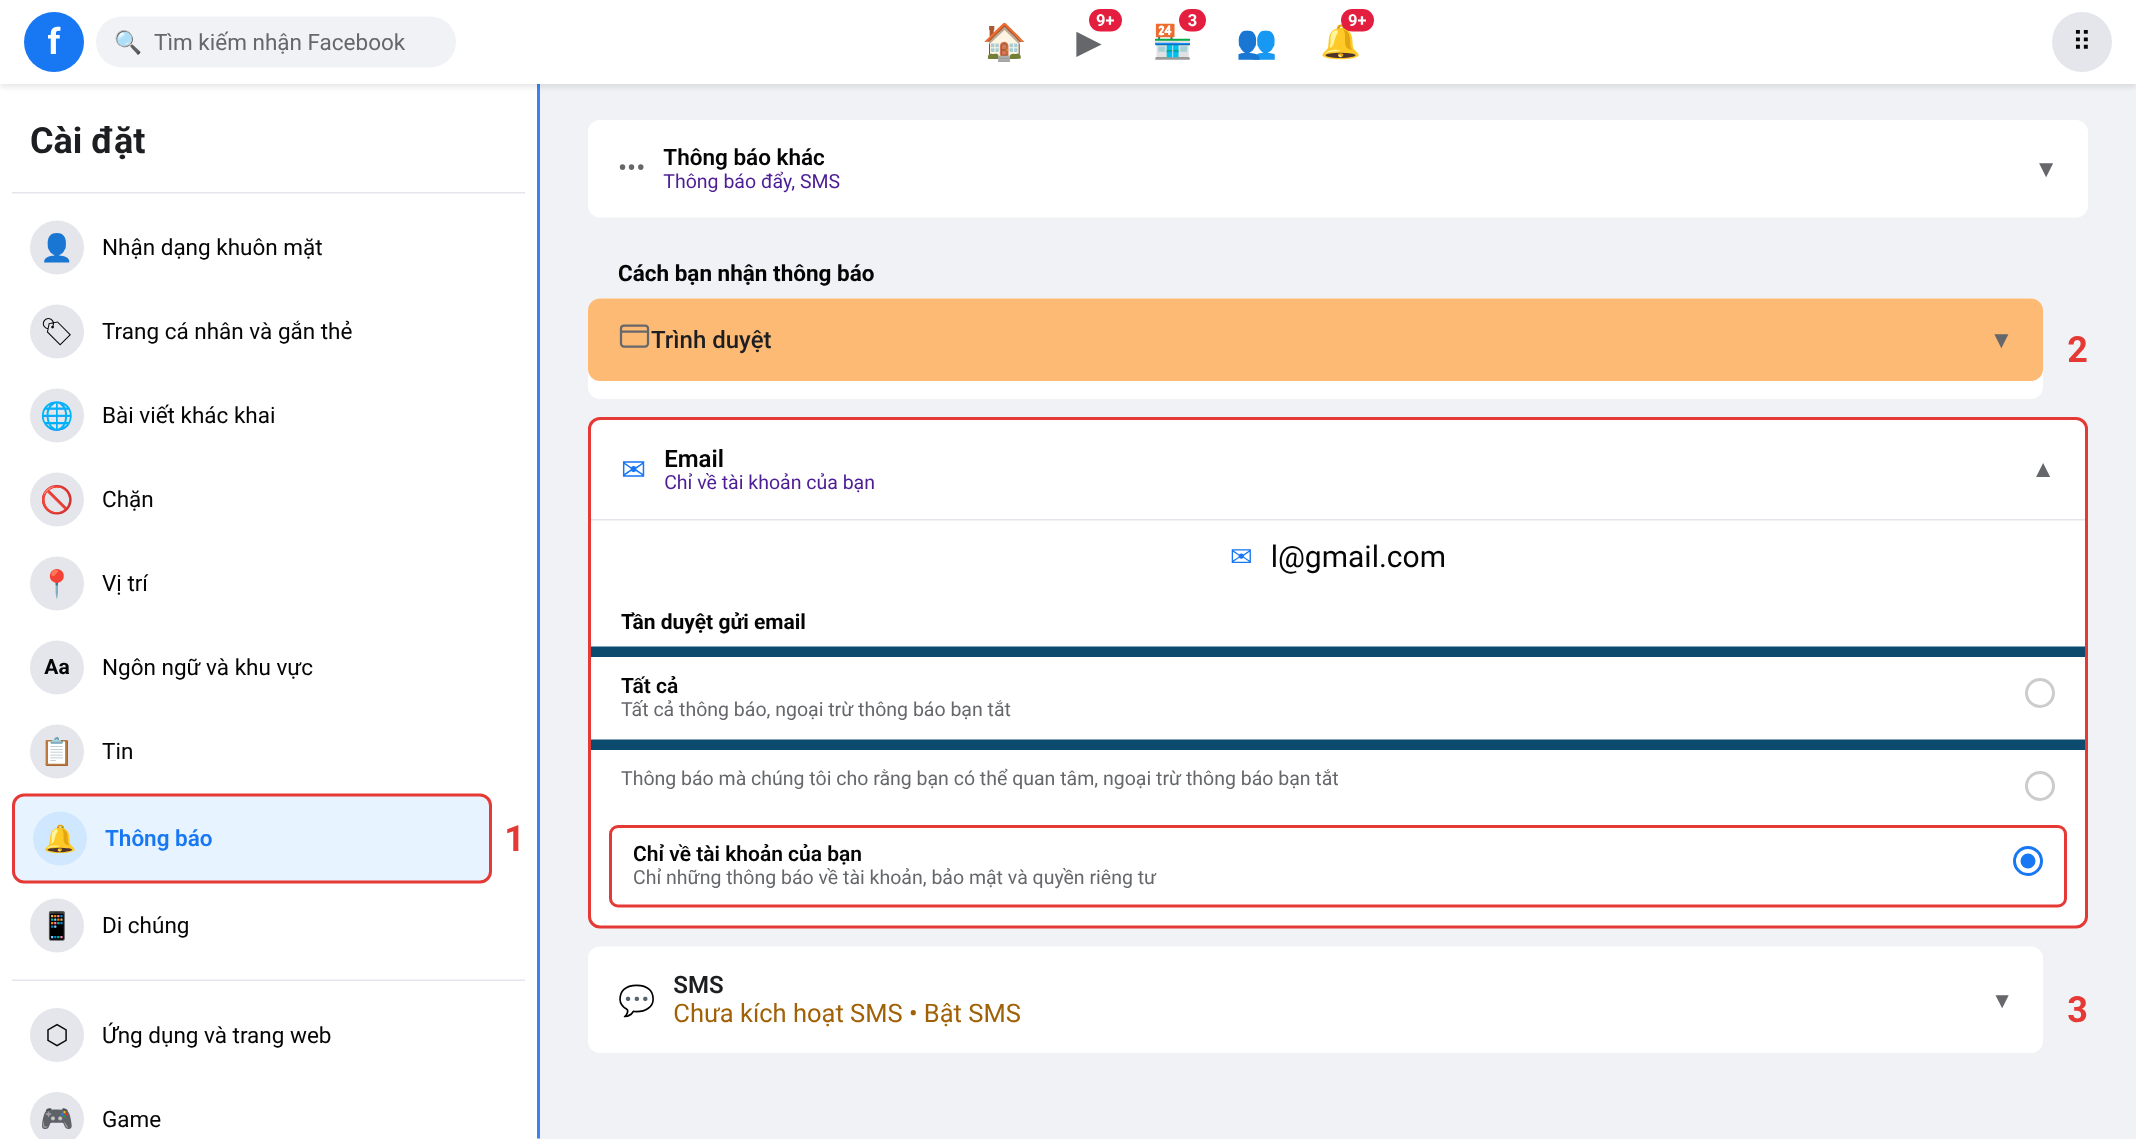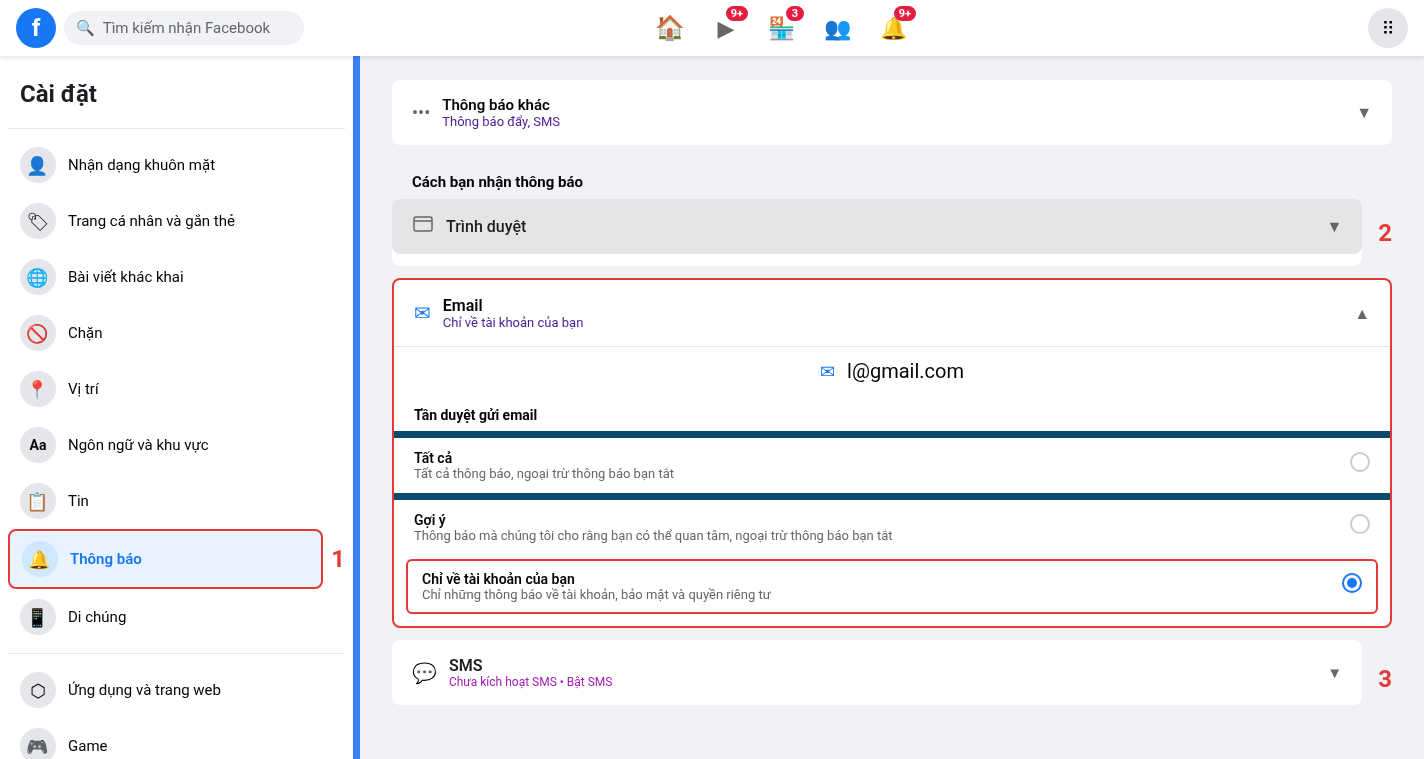--- a/index.html
+++ b/index.html
@@ -20,21 +20,21 @@
     .topnav-center { flex: 1; display: flex; align-items: center; justify-content: center; gap: 8px; }
     .nav-icon-btn { position: relative; width: 48px; height: 48px; border-radius: 50%; display: flex; align-items: center; justify-content: center; cursor: pointer; color: #65676b; font-size: 22px; }
     .nav-badge { position: absolute; top: 2px; right: 2px; background: #e41e3f; color: #fff; border-radius: 10px; font-size: 11px; font-weight: bold; padding: 1px 5px; min-width: 18px; text-align: center; }
     .topnav-right { display: flex; align-items: center; gap: 8px; min-width: 200px; justify-content: flex-end; }
     .grid-btn { width: 40px; height: 40px; background: #e4e6eb; border-radius: 50%; display: flex; align-items: center; justify-content: center; cursor: pointer; font-size: 18px; color: #050505; }
 
     
     .layout { display: flex; margin-top: 56px; min-height: calc(100vh - 56px); }
 
     
-    .sidebar { width: 360px; min-width: 360px; background: #fff; padding: 16px 8px; overflow-y: auto; height: calc(100vh - 56px); position: fixed; border-right: 7px solid #3b82f6; }
+    .sidebar { width: 360px; min-width: 360px; background: #fff; padding: 16px 8px; overflow-y: auto; height: calc(100vh - 56px); position: fixed; border-right: 2px solid #3b82f6; }
     .sidebar-title { font-size: 24px; font-weight: 700; padding: 8px 12px 12px; }
     .sidebar-divider { height: 1px; background: #e4e6eb; margin: 8px 0; }
     .sidebar-item { display: flex; align-items: center; gap: 12px; padding: 10px 12px; border-radius: 8px; cursor: pointer; color: #050505; font-size: 15px; }
     .sidebar-item.active { background: #e7f3ff; color: #1877f2; font-weight: 600; border: 2px solid #e53935; }
     .sidebar-icon { width: 36px; height: 36px; border-radius: 50%; background: #e4e6eb; display: flex; align-items: center; justify-content: center; font-size: 18px; flex-shrink: 0; }
     .sidebar-item.active .sidebar-icon { background: #d0e8ff; }
 
     
     .main { margin-left: 360px; flex: 1; padding: 24px 32px; background: #f0f2f5; min-height: calc(100vh - 56px); }
     .content-card { background: #fff; border-radius: 8px; margin-bottom: 12px; padding: 0; }
@@ -44,21 +44,21 @@
     .section-row-icon { color: #65676b; font-size: 18px; flex-shrink: 0; }
     .section-row-text { flex: 1; }
     .section-row-title { font-size: 15px; font-weight: 600; color: #050505; }
     .section-row-sub { font-size: 13px; color: #4c1d95; }
     .section-row-arrow { color: #65676b; font-size: 16px; }
 
     
     .section-label { font-size: 15px; font-weight: 700; color: #050505; padding: 16px 20px 8px; }
 
     
-    .browser-row { display: flex; align-items: center; padding: 14px 20px; cursor: pointer; gap: 12px; background: #e5e5e5; border-radius: 8px; margin-bottom: 12px; }
+    .browser-row { display: flex; align-items: center; padding: 14px 20px; cursor: pointer; background: #fdba74; border-radius: 8px; margin-bottom: 12px; }
     .browser-icon { font-size: 20px; color: #65676b; flex-shrink: 0; }
     .browser-label { flex: 1; font-size: 16px; font-weight: 500; }
     .browser-arrow { color: #65676b; font-size: 16px; }
 
     
     .annotation { color: #e53935; font-size: 24px; font-weight: bold; }
 
     
     .email-section { border: 2px solid #e53935; border-radius: 8px; margin-bottom: 12px; background: #fff; }
     .email-header { display: flex; align-items: center; padding: 16px 20px; cursor: pointer; gap: 12px; }
@@ -76,21 +76,21 @@
     .radio-btn { width: 20px; height: 20px; border-radius: 50%; border: 2px solid #1877f2; display: flex; align-items: center; justify-content: center; flex-shrink: 0; margin-top: 2px; }
     .radio-btn.checked { background: #fff; }
     .radio-btn.checked::after { content: ''; width: 10px; height: 10px; background: #1877f2; border-radius: 50%; }
     .radio-btn.unchecked { border: 2px solid #ccc; }
 
     
     .sms-section { background: #fff; border-radius: 8px; margin-bottom: 12px; }
     .sms-row { display: flex; align-items: center; padding: 16px 20px; gap: 12px; cursor: pointer; }
     .sms-icon { font-size: 20px; color: #65676b; }
     .sms-title { font-size: 16px; font-weight: 600; }
-    .sms-sub { font-size: 12px; color: #a21caf; }
+    .sms-sub { font-size: 17px; color: #a16207; }
     .sms-arrow { margin-left: auto; color: #65676b; }
   </style>
 </head>
 <body>
 
 <nav class="topnav">
   <div class="topnav-left">
     <div class="fb-logo">
       <span>f</span>
     </div>
@@ -239,21 +239,20 @@
       <div class="radio-option">
         <div class="radio-text">
           <div class="radio-title">Tất cả</div>
           <div class="radio-desc">Tất cả thông báo, ngoại trừ thông báo bạn tắt</div>
         </div>
         <div class="radio-btn unchecked"></div>
       </div>
 
       <div class="radio-option">
         <div class="radio-text">
-          <div class="radio-title">Gợi ý</div>
           <div class="radio-desc">Thông báo mà chúng tôi cho rằng bạn có thể quan tâm, ngoại trừ thông báo bạn tắt</div>
         </div>
         <div class="radio-btn unchecked"></div>
       </div>
 
       <div style="border: 2px solid #e53935; border-radius: 6px; margin: 4px 12px 12px; padding: 10px 14px; display:flex; align-items:flex-start; gap:8px; background:#fff;">
         <div class="radio-text">
           <div class="radio-title">Chỉ về tài khoản của bạn</div>
           <div class="radio-desc">Chỉ những thông báo về tài khoản, bảo mật và quyền riêng tư</div>
         </div>

